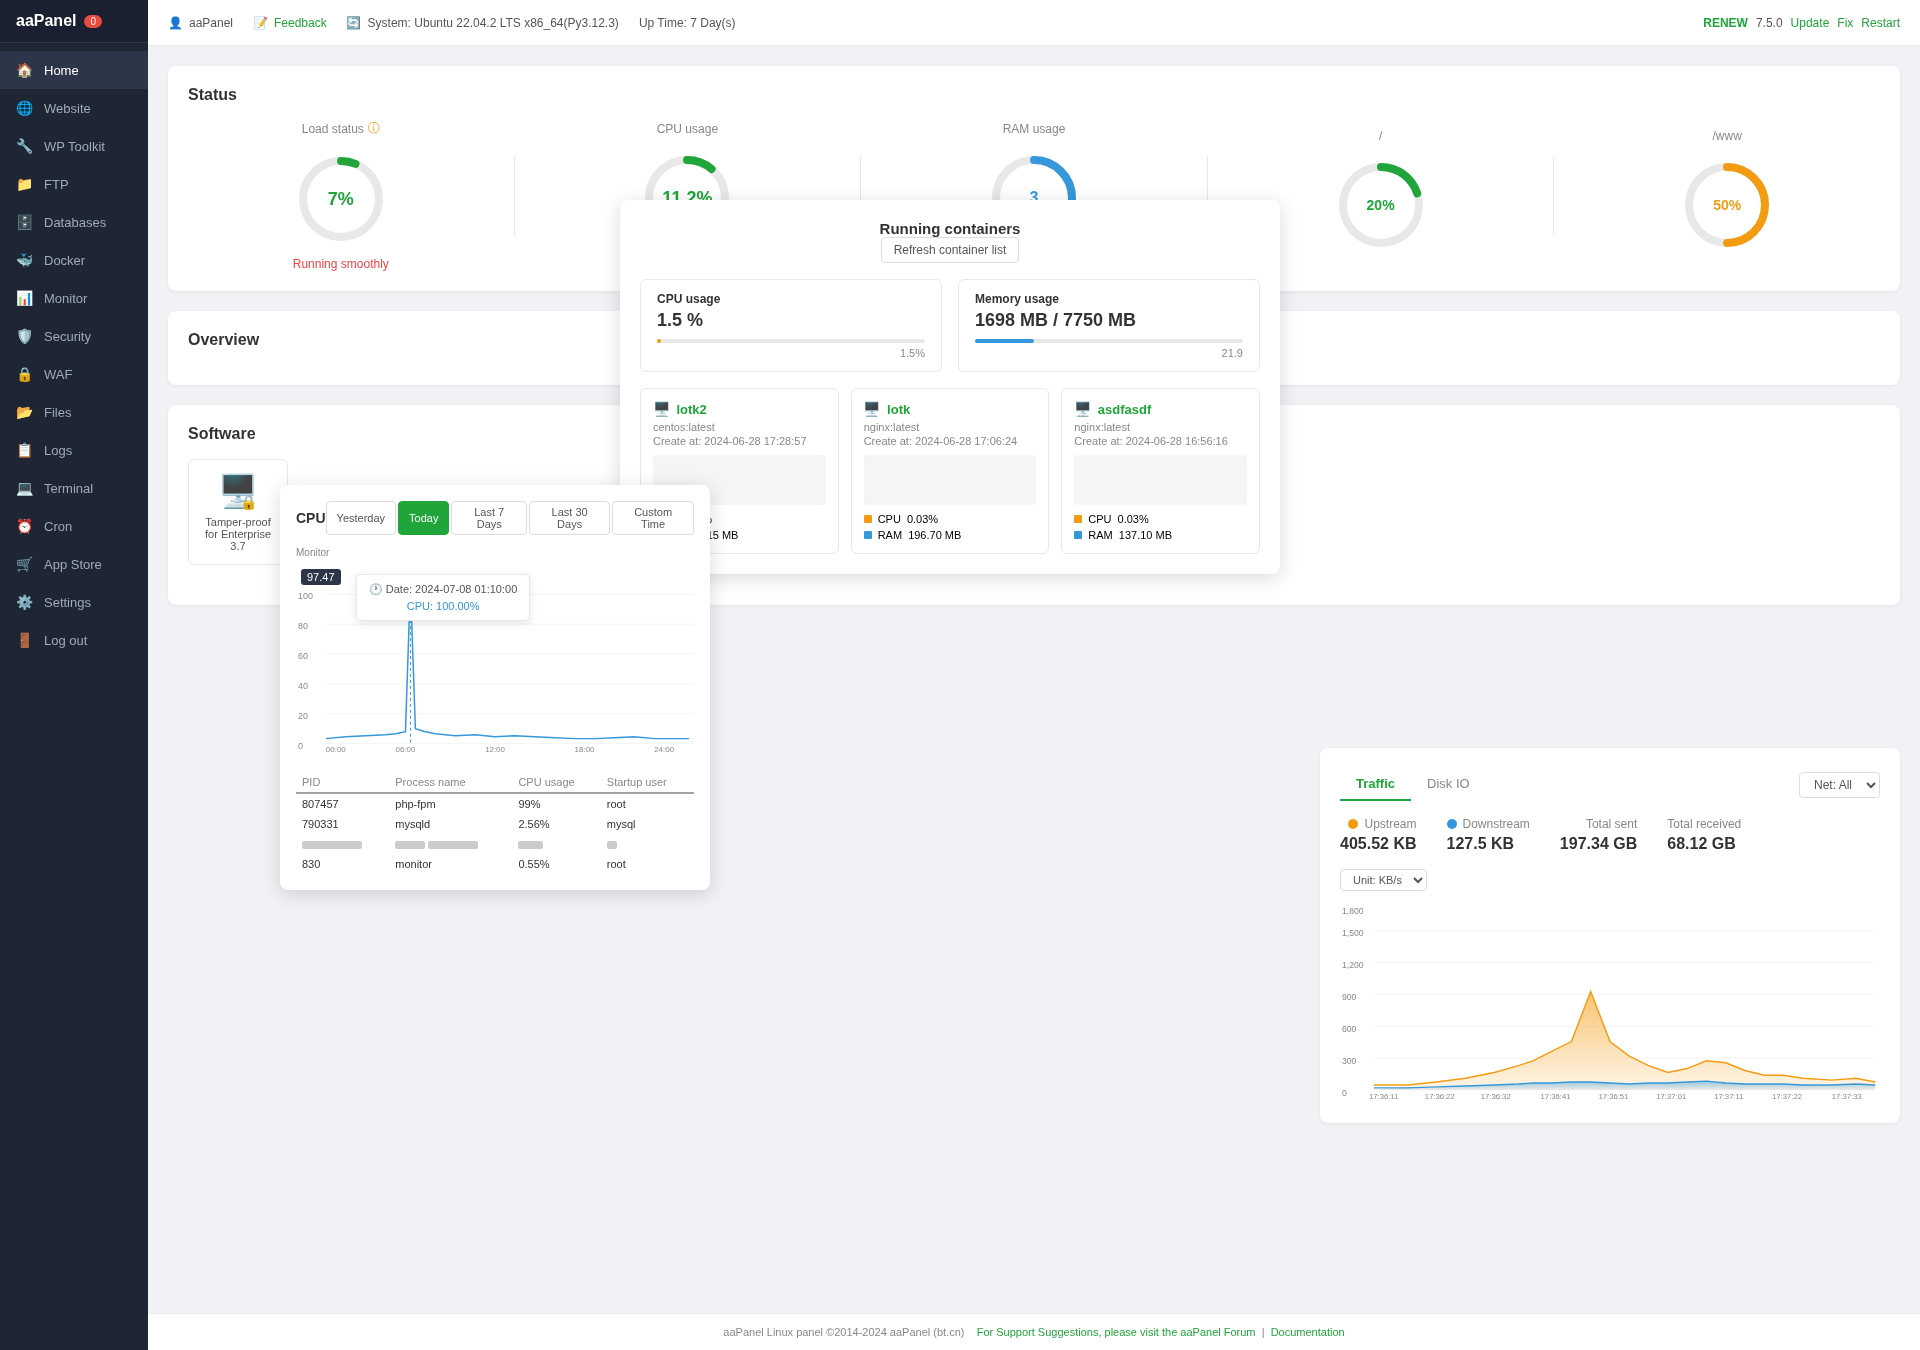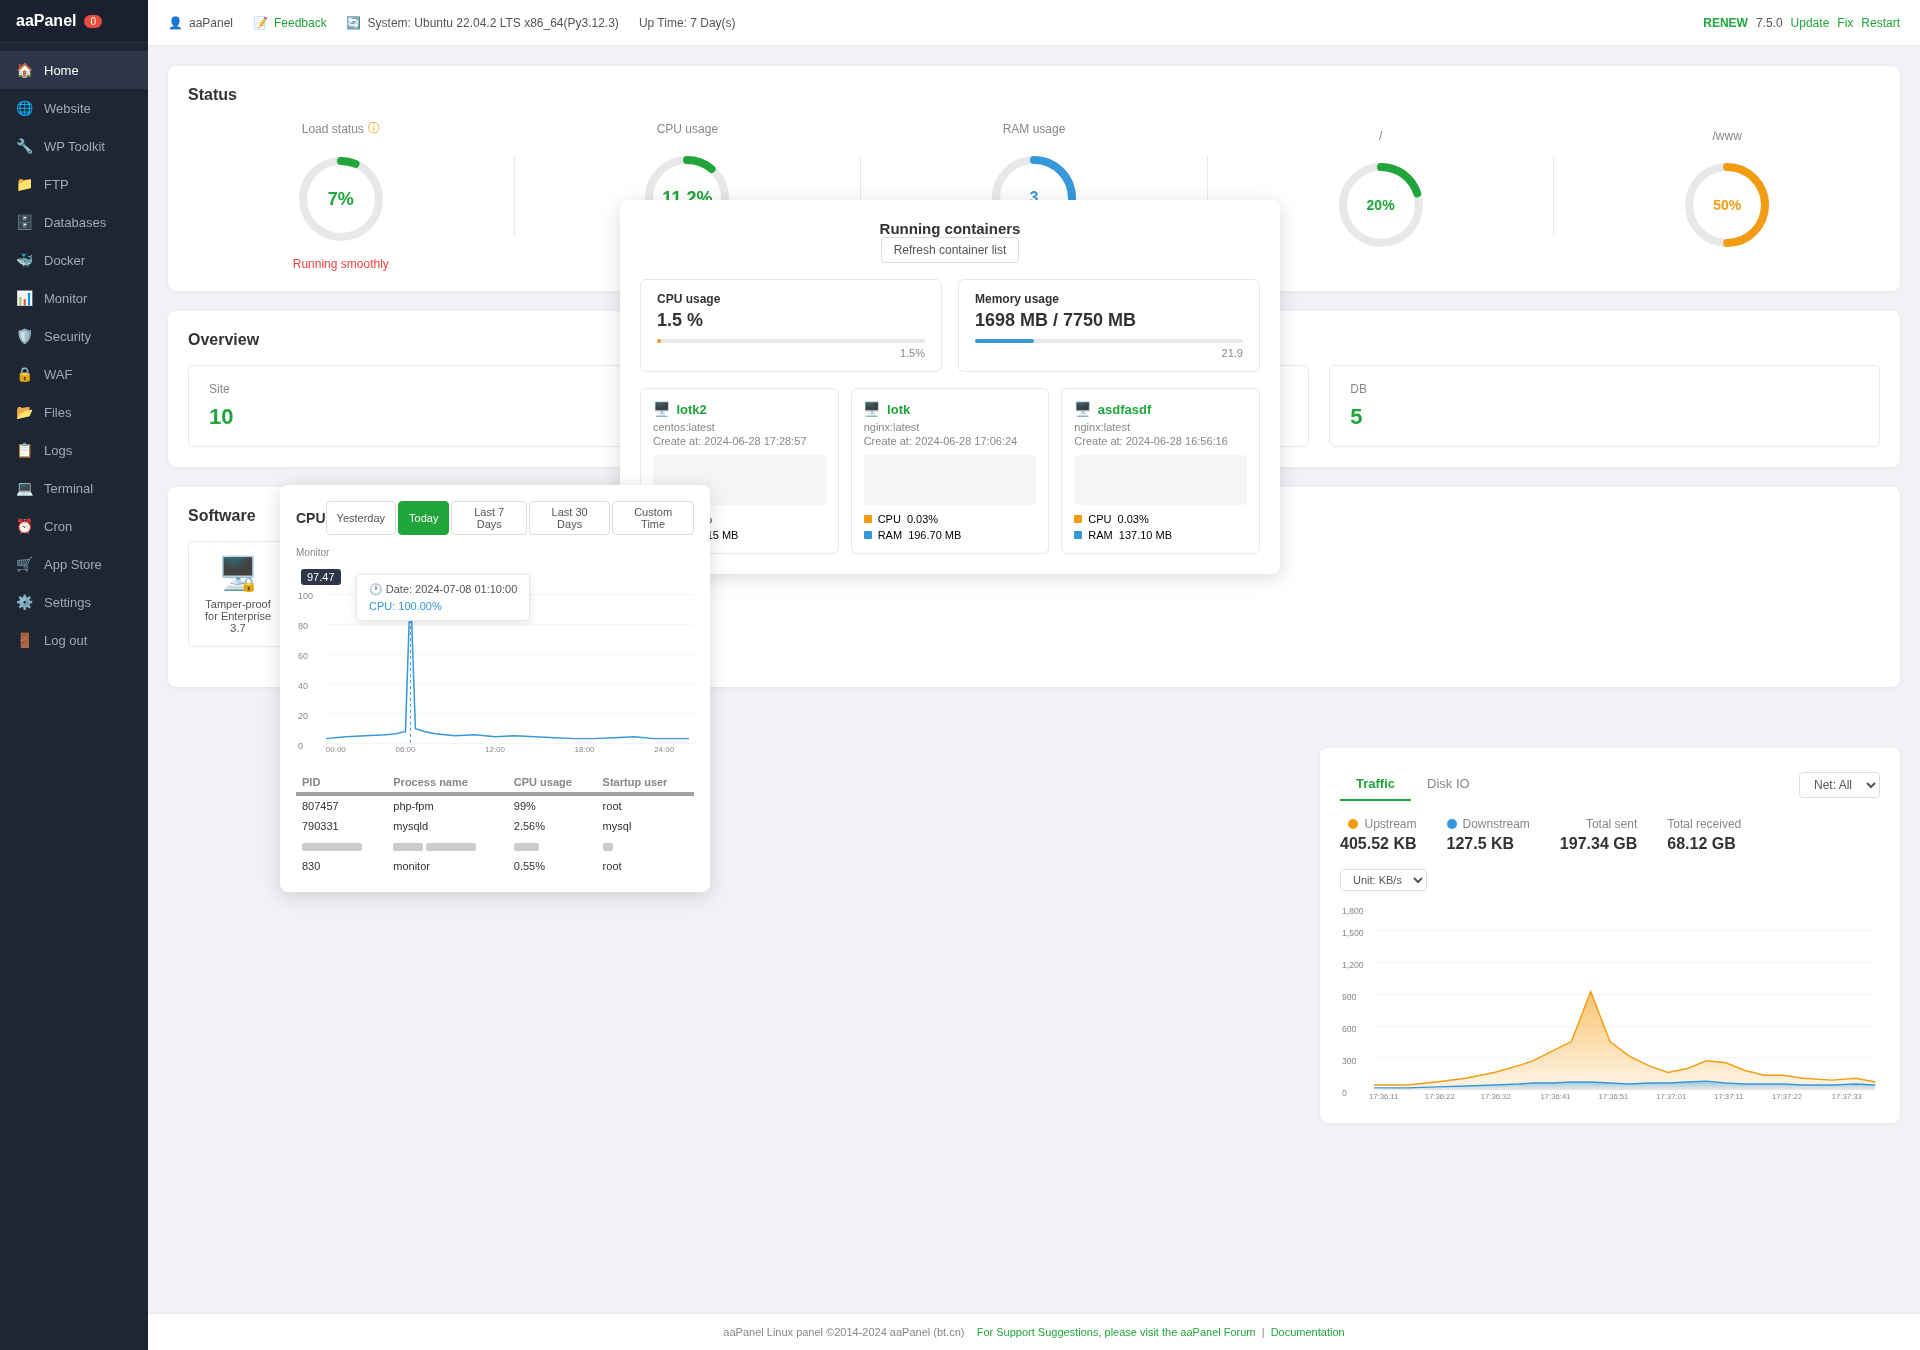--- a/index.html
+++ b/index.html
@@ -88,24 +88,24 @@
     .cpu-popup { position: absolute; top: 485px; left: 280px; width: 430px; background: #fff; border-radius: 8px; box-shadow: 0 4px 20px rgba(0,0,0,0.15); z-index: 200; padding: 16px; }
     .cpu-popup-header { display: flex; justify-content: space-between; align-items: center; margin-bottom: 12px; }
     .cpu-popup-title { font-size: 14px; font-weight: 600; color: #333; }
     .time-tabs { display: flex; gap: 2px; }
     .time-tab { padding: 4px 10px; border: 1px solid #ddd; border-radius: 4px; font-size: 11px; cursor: pointer; color: #555; background: #fff; }
     .time-tab.active { background: #20a53a; color: #fff; border-color: #20a53a; }
     .cpu-chart-area { position: relative; height: 200px; margin-bottom: 8px; }
     .cpu-chart-svg { width: 100%; height: 100%; }
     .cpu-tooltip { position: absolute; top: 10px; left: 60px; background: #fff; border: 1px solid #e8e8e8; border-radius: 4px; padding: 8px 12px; font-size: 11px; box-shadow: 0 2px 8px rgba(0,0,0,0.1); z-index: 10; }
     .cpu-tooltip-date { color: #555; margin-bottom: 4px; }
-    .cpu-tooltip-value { color: #3498db; }
+    .cpu-tooltip-value { color: #3498db; text-align: center; }
     .cpu-value-badge { position: absolute; top: 5px; left: 5px; background: #2d3548; color: #fff; font-size: 11px; padding: 2px 6px; border-radius: 3px; }
     .process-table { width: 100%; border-collapse: collapse; margin-top: 4px; }
-    .process-table th { font-size: 11px; color: #888; font-weight: 700; text-align: left; padding: 4px 6px; border-bottom: 4px solid #a3a3a3; }
+    .process-table th { font-size: 11px; color: #888; font-weight: 400; text-align: left; padding: 4px 6px; border-bottom: 2px solid #a3a3a3; }
     .process-table td { font-size: 11px; color: #333; padding: 4px 6px; }
     .redacted-bar { display: inline-block; background: #ccc; height: 8px; border-radius: 2px; vertical-align: middle; }
 
     
     .traffic-card { background: #fff; border-radius: 8px; padding: 20px; margin-bottom: 20px; box-shadow: 0 1px 4px rgba(0,0,0,0.06); margin-top: 48px; }
     .traffic-header { display: flex; align-items: center; gap: 0; margin-bottom: 16px; }
     .traffic-tab { padding: 8px 16px; font-size: 13px; cursor: pointer; color: #888; border-bottom: 2px solid transparent; }
     .traffic-tab.active { color: #20a53a; border-bottom-color: #20a53a; font-weight: 600; }
     .traffic-net-select { margin-left: auto; border: 1px solid #ddd; border-radius: 4px; padding: 4px 10px; font-size: 12px; color: #555; background: #fff; cursor: pointer; }
     .traffic-metrics { display: flex; gap: 30px; margin-bottom: 16px; }
@@ -300,34 +300,20 @@
           <div class="gauge-value" style="color:#f39c12; font-size:14px;">50%</div>
         </div>
         <div class="gauge-sub"></div>
       </div>
 
     </div>
   </div>
 
   <div class="overview-card">
     <div class="section-title">Overview</div>
-    <div class="overview-items">
-      <div class="overview-item">
-        <div class="overview-item-label">Site</div>
-        <div class="overview-item-value">10</div>
-      </div>
-      <div class="overview-item">
-        <div class="overview-item-label">FTP</div>
-        <div class="overview-item-value">2</div>
-      </div>
-      <div class="overview-item">
-        <div class="overview-item-label">DB</div>
-        <div class="overview-item-value">5</div>
-      </div>
-    </div>
   </div>
 
   <div class="software-card">
     <div class="section-title">Software</div>
     <div class="software-items">
       <div class="software-item">
         <div style="position:relative; display:inline-block;">
           <span style="font-size:32px; color:#666;">🖥️</span>
           <span style="position:absolute; bottom:0; right:0; font-size:14px;">🔒</span>
         </div>

